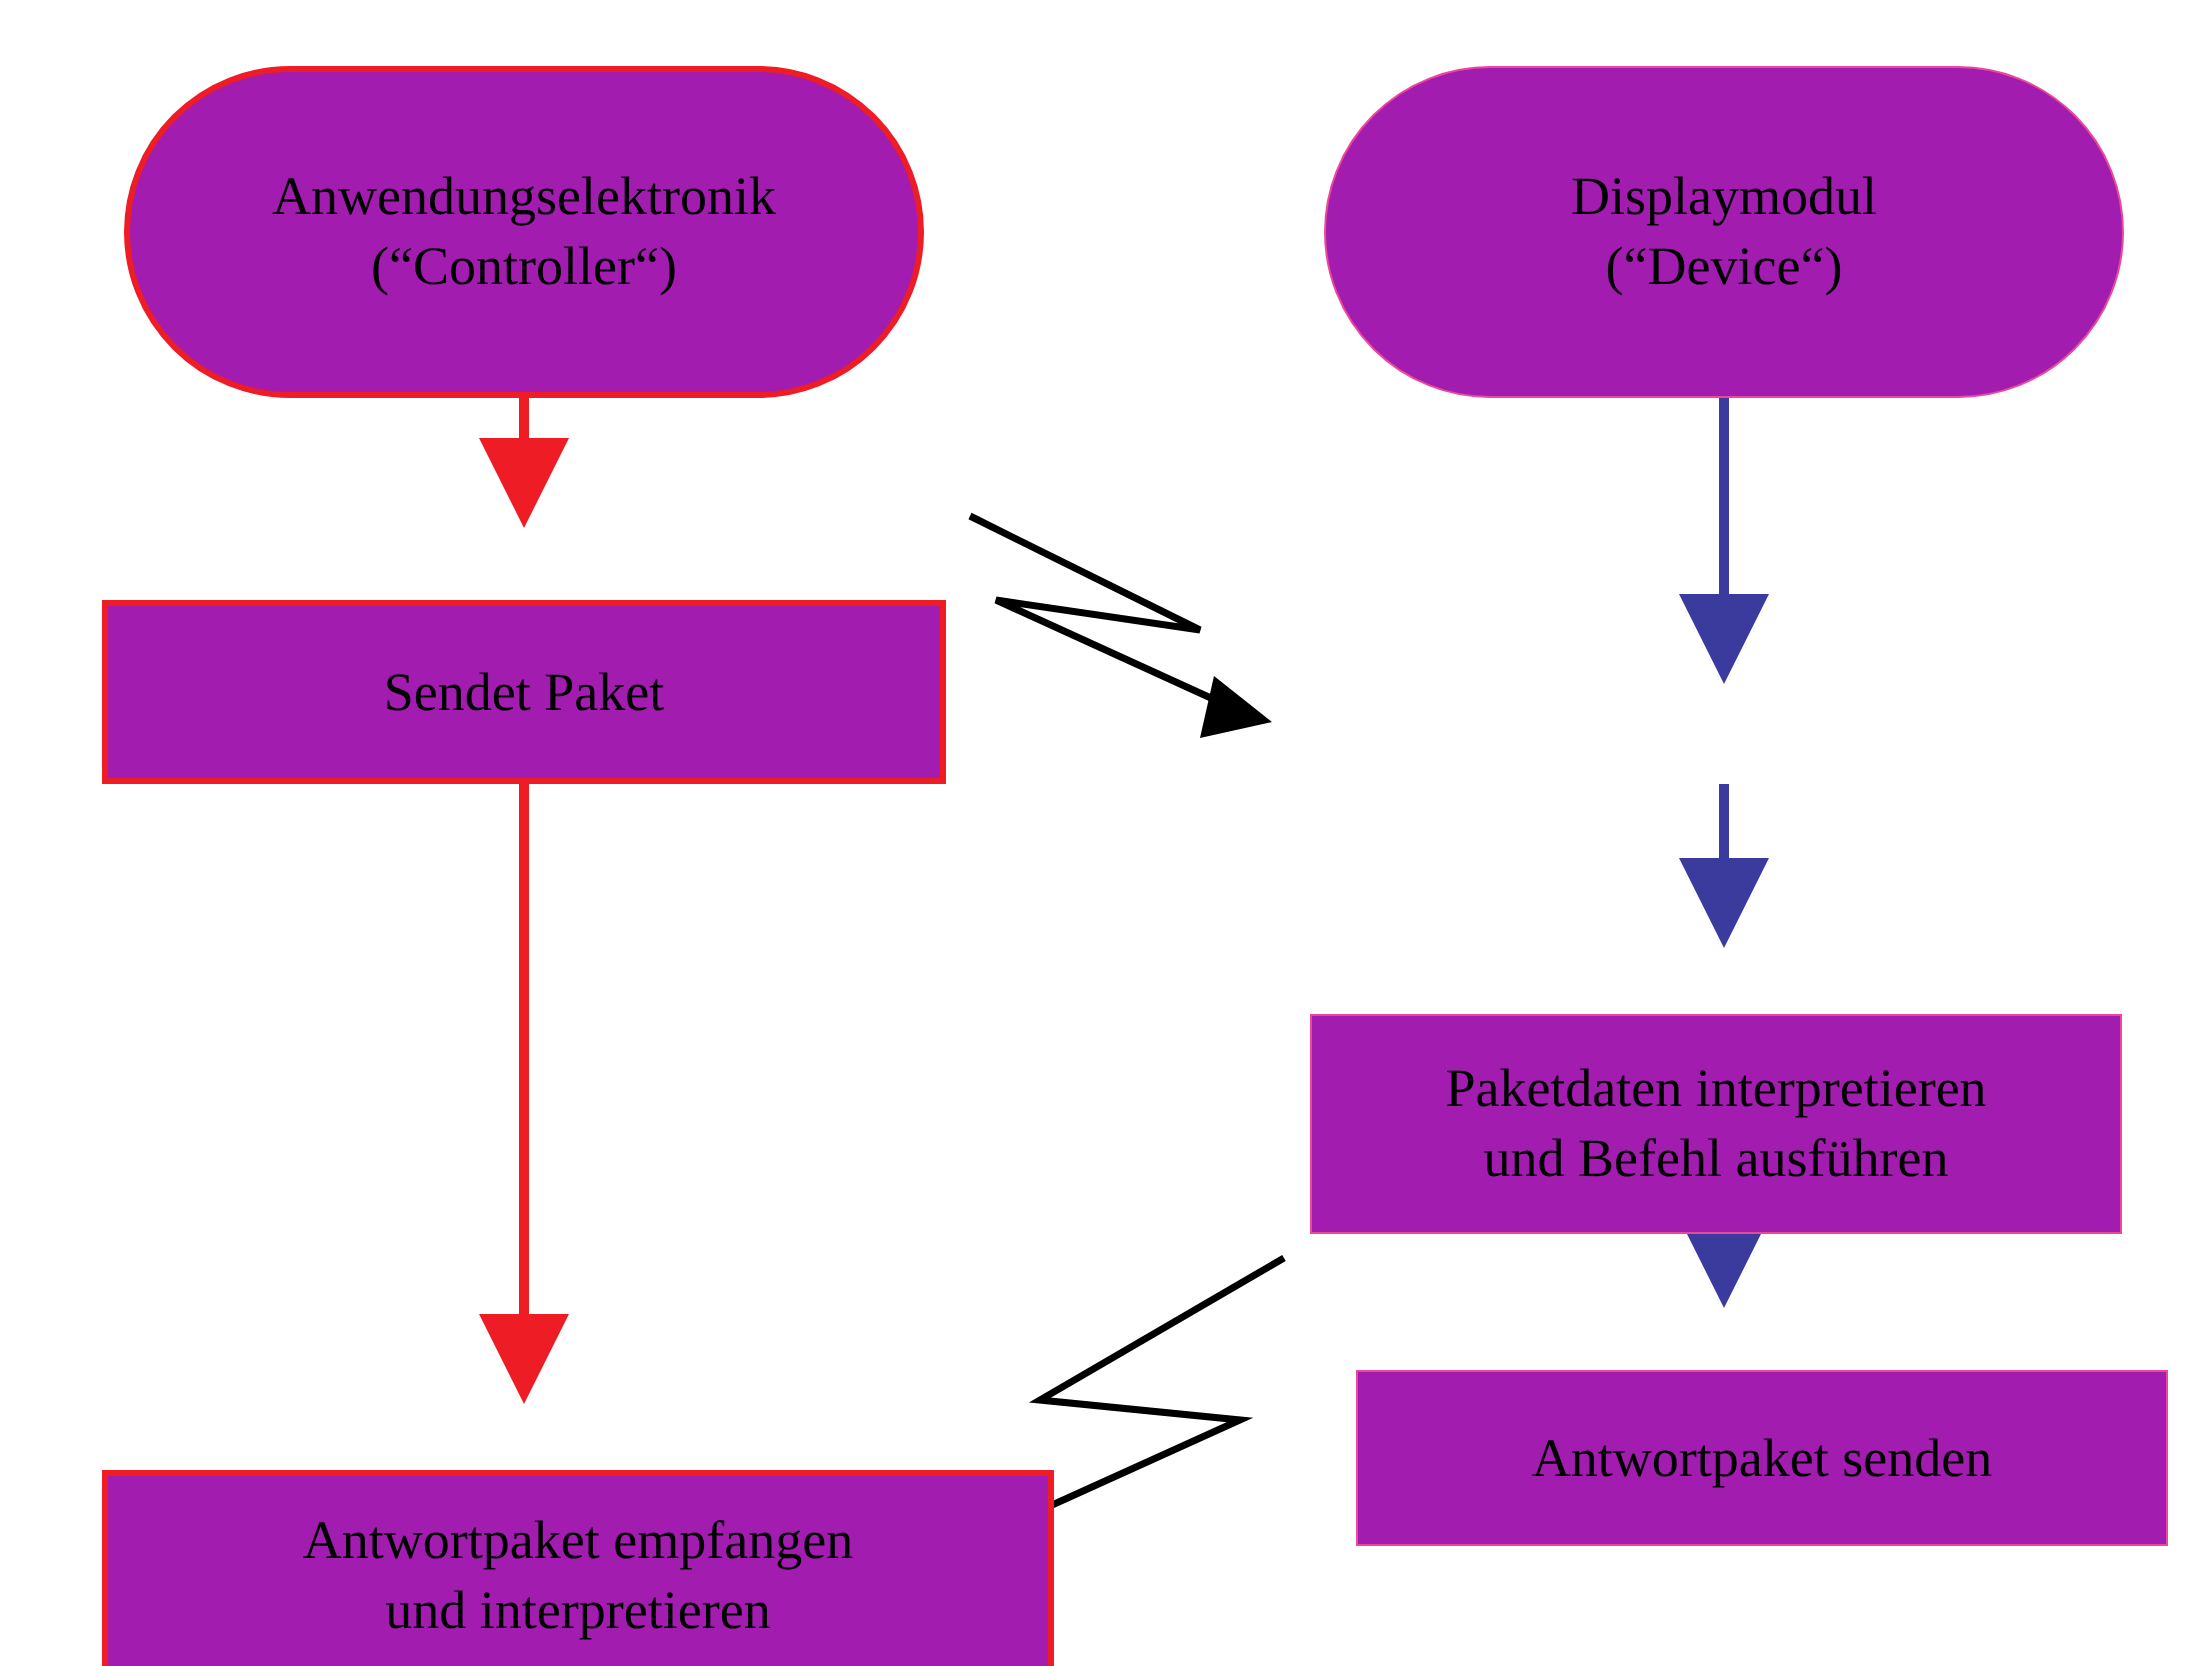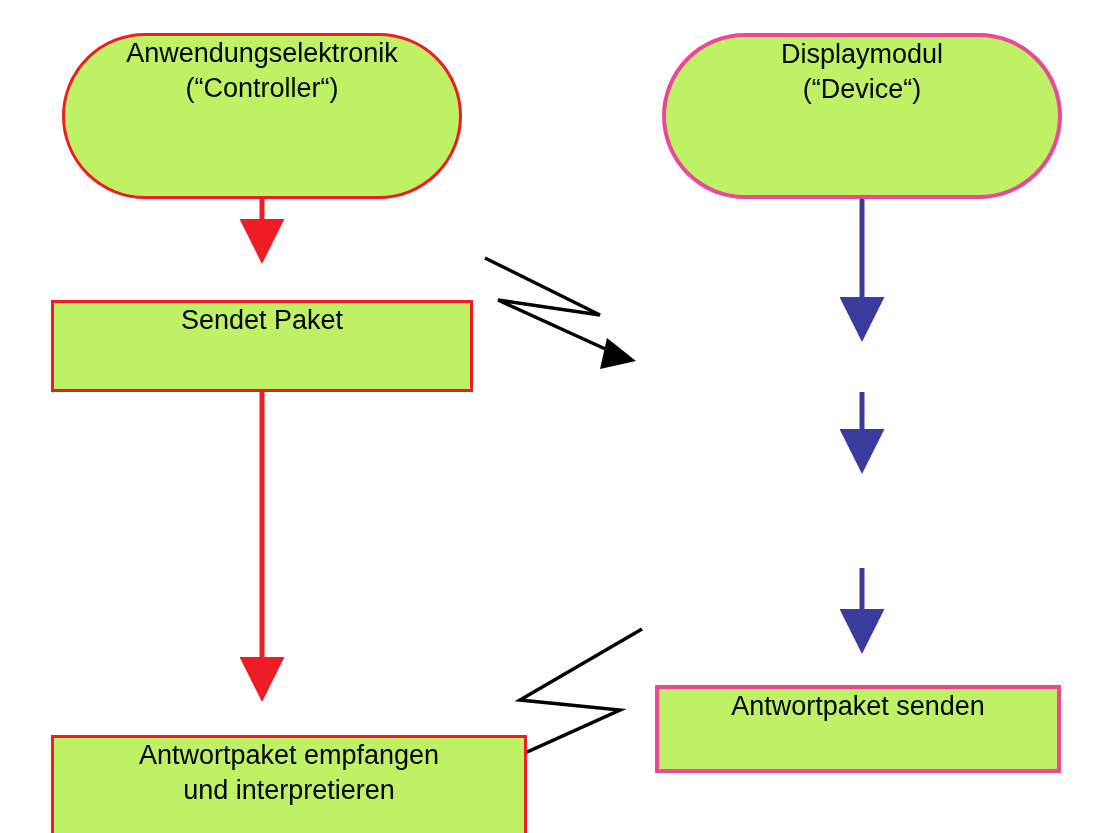--- a/index.html
+++ b/index.html
@@ -12,42 +12,43 @@
     width: 1105px;
     height: 833px;
     background: #ffffff;
     font-family: "Liberation Sans", sans-serif;
     overflow: hidden;
   }
   .node {
     position: absolute;
     box-sizing: border-box;
     display: flex;
-    align-items: flex-start;
+    align-items: center;
     justify-content: center;
     text-align: center;
-    background: #bef264;
+    background: #a21caf;
     color: #000000;
     font-size: 27px;
     line-height: 1.28;
     white-space: pre-line;
     letter-spacing: 0px;
+    font-family: Liberation Serif, serif;
   }
   .pill {
     border-radius: 90px;
   }
   .rect {
     border-radius: 0px;
     margin-top: 48px;
   }
   .controller-stroke {
     border: 3px solid #ee1c25;
   }
   .device-stroke {
-    border: 4px solid #ec4899;
+    border: 1px solid #ec4899;
   }
   svg.arrows {
     position: absolute;
     left: 0;
     top: 0;
     width: 1105px;
     height: 833px;
     overflow: visible;
     pointer-events: none;
   }
@@ -111,18 +112,22 @@
     <span>Antwortpaket empfangen
 und interpretieren</span>
   </div>
 
   <div class="node pill device-stroke" style="left:662px; top:33px; width:400px; height:166px;">
     <span>Displaymodul
 (“Device“)</span>
   </div>
 
 
+  <div class="node rect device-stroke" style="left:655px; top:459px; width:406px; height:110px;">
+    <span>Paketdaten interpretieren
+und Befehl ausführen</span>
+  </div>
 
-  <div class="node rect device-stroke" style="left:655px; top:637px; width:406px; height:88px;">
+  <div class="node rect device-stroke" style="left:678px; top:637px; width:406px; height:88px;">
     <span>Antwortpaket senden</span>
   </div>
 
 </div>
 
 </body></html>

